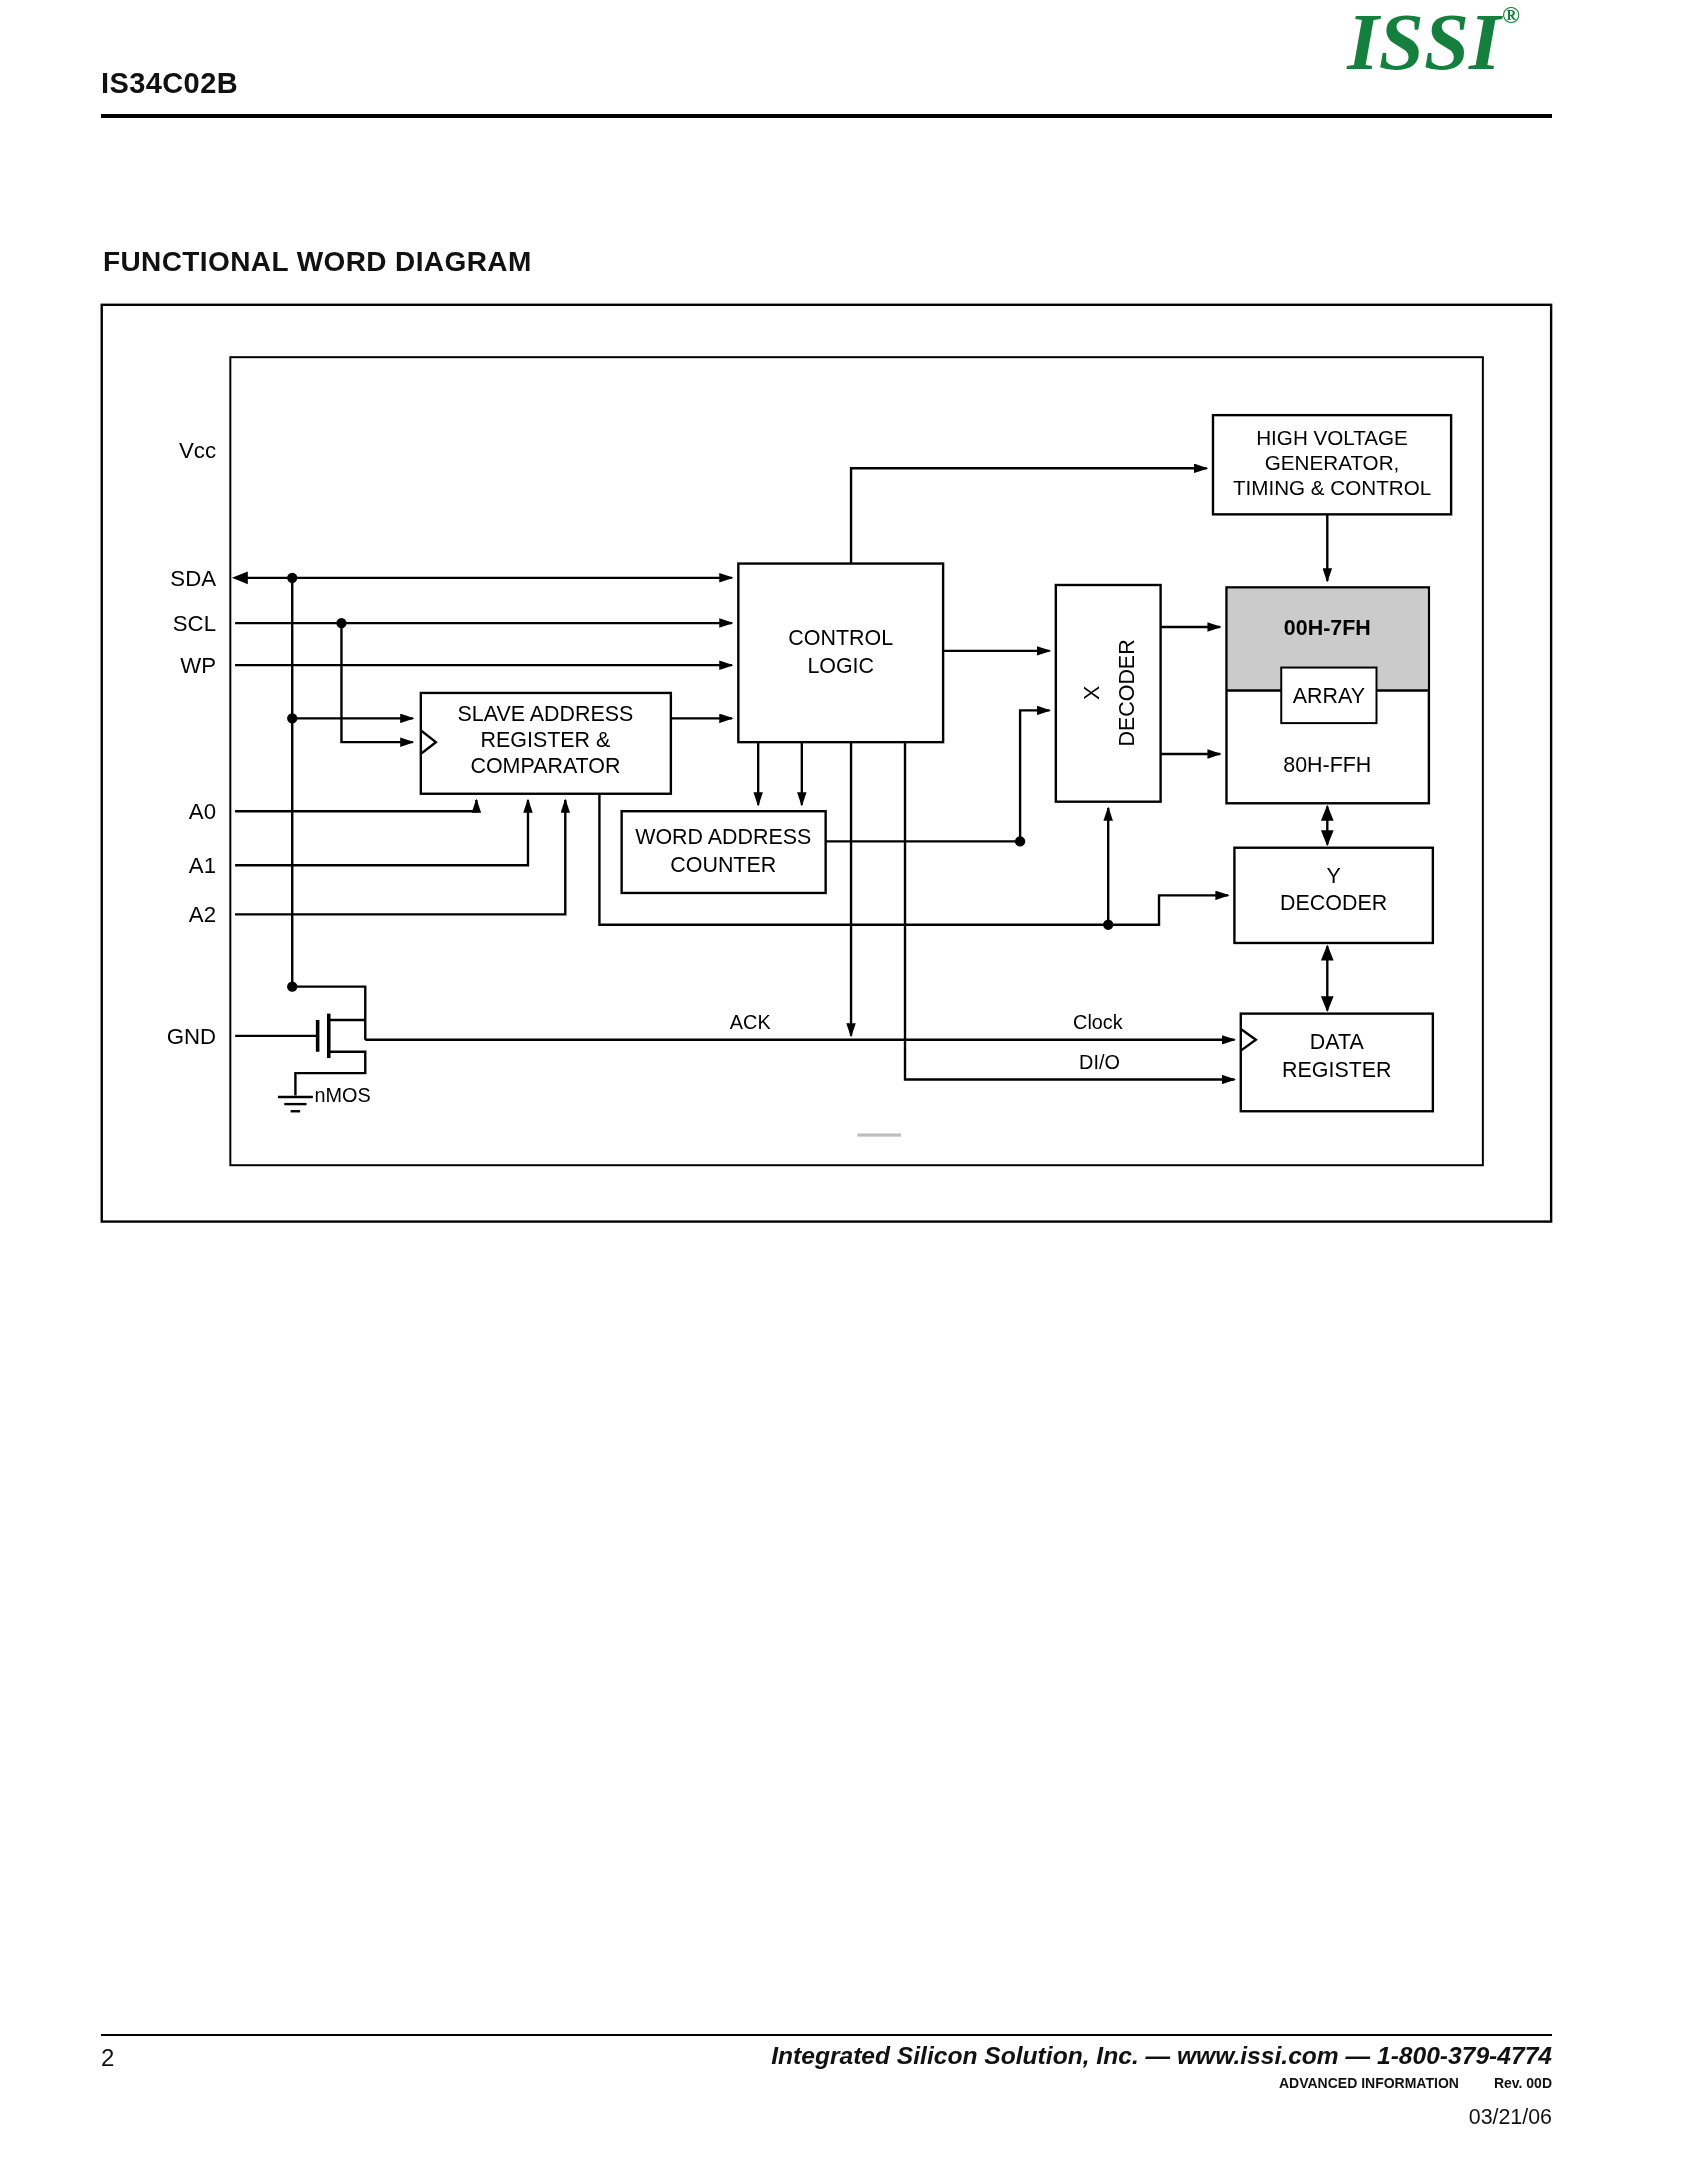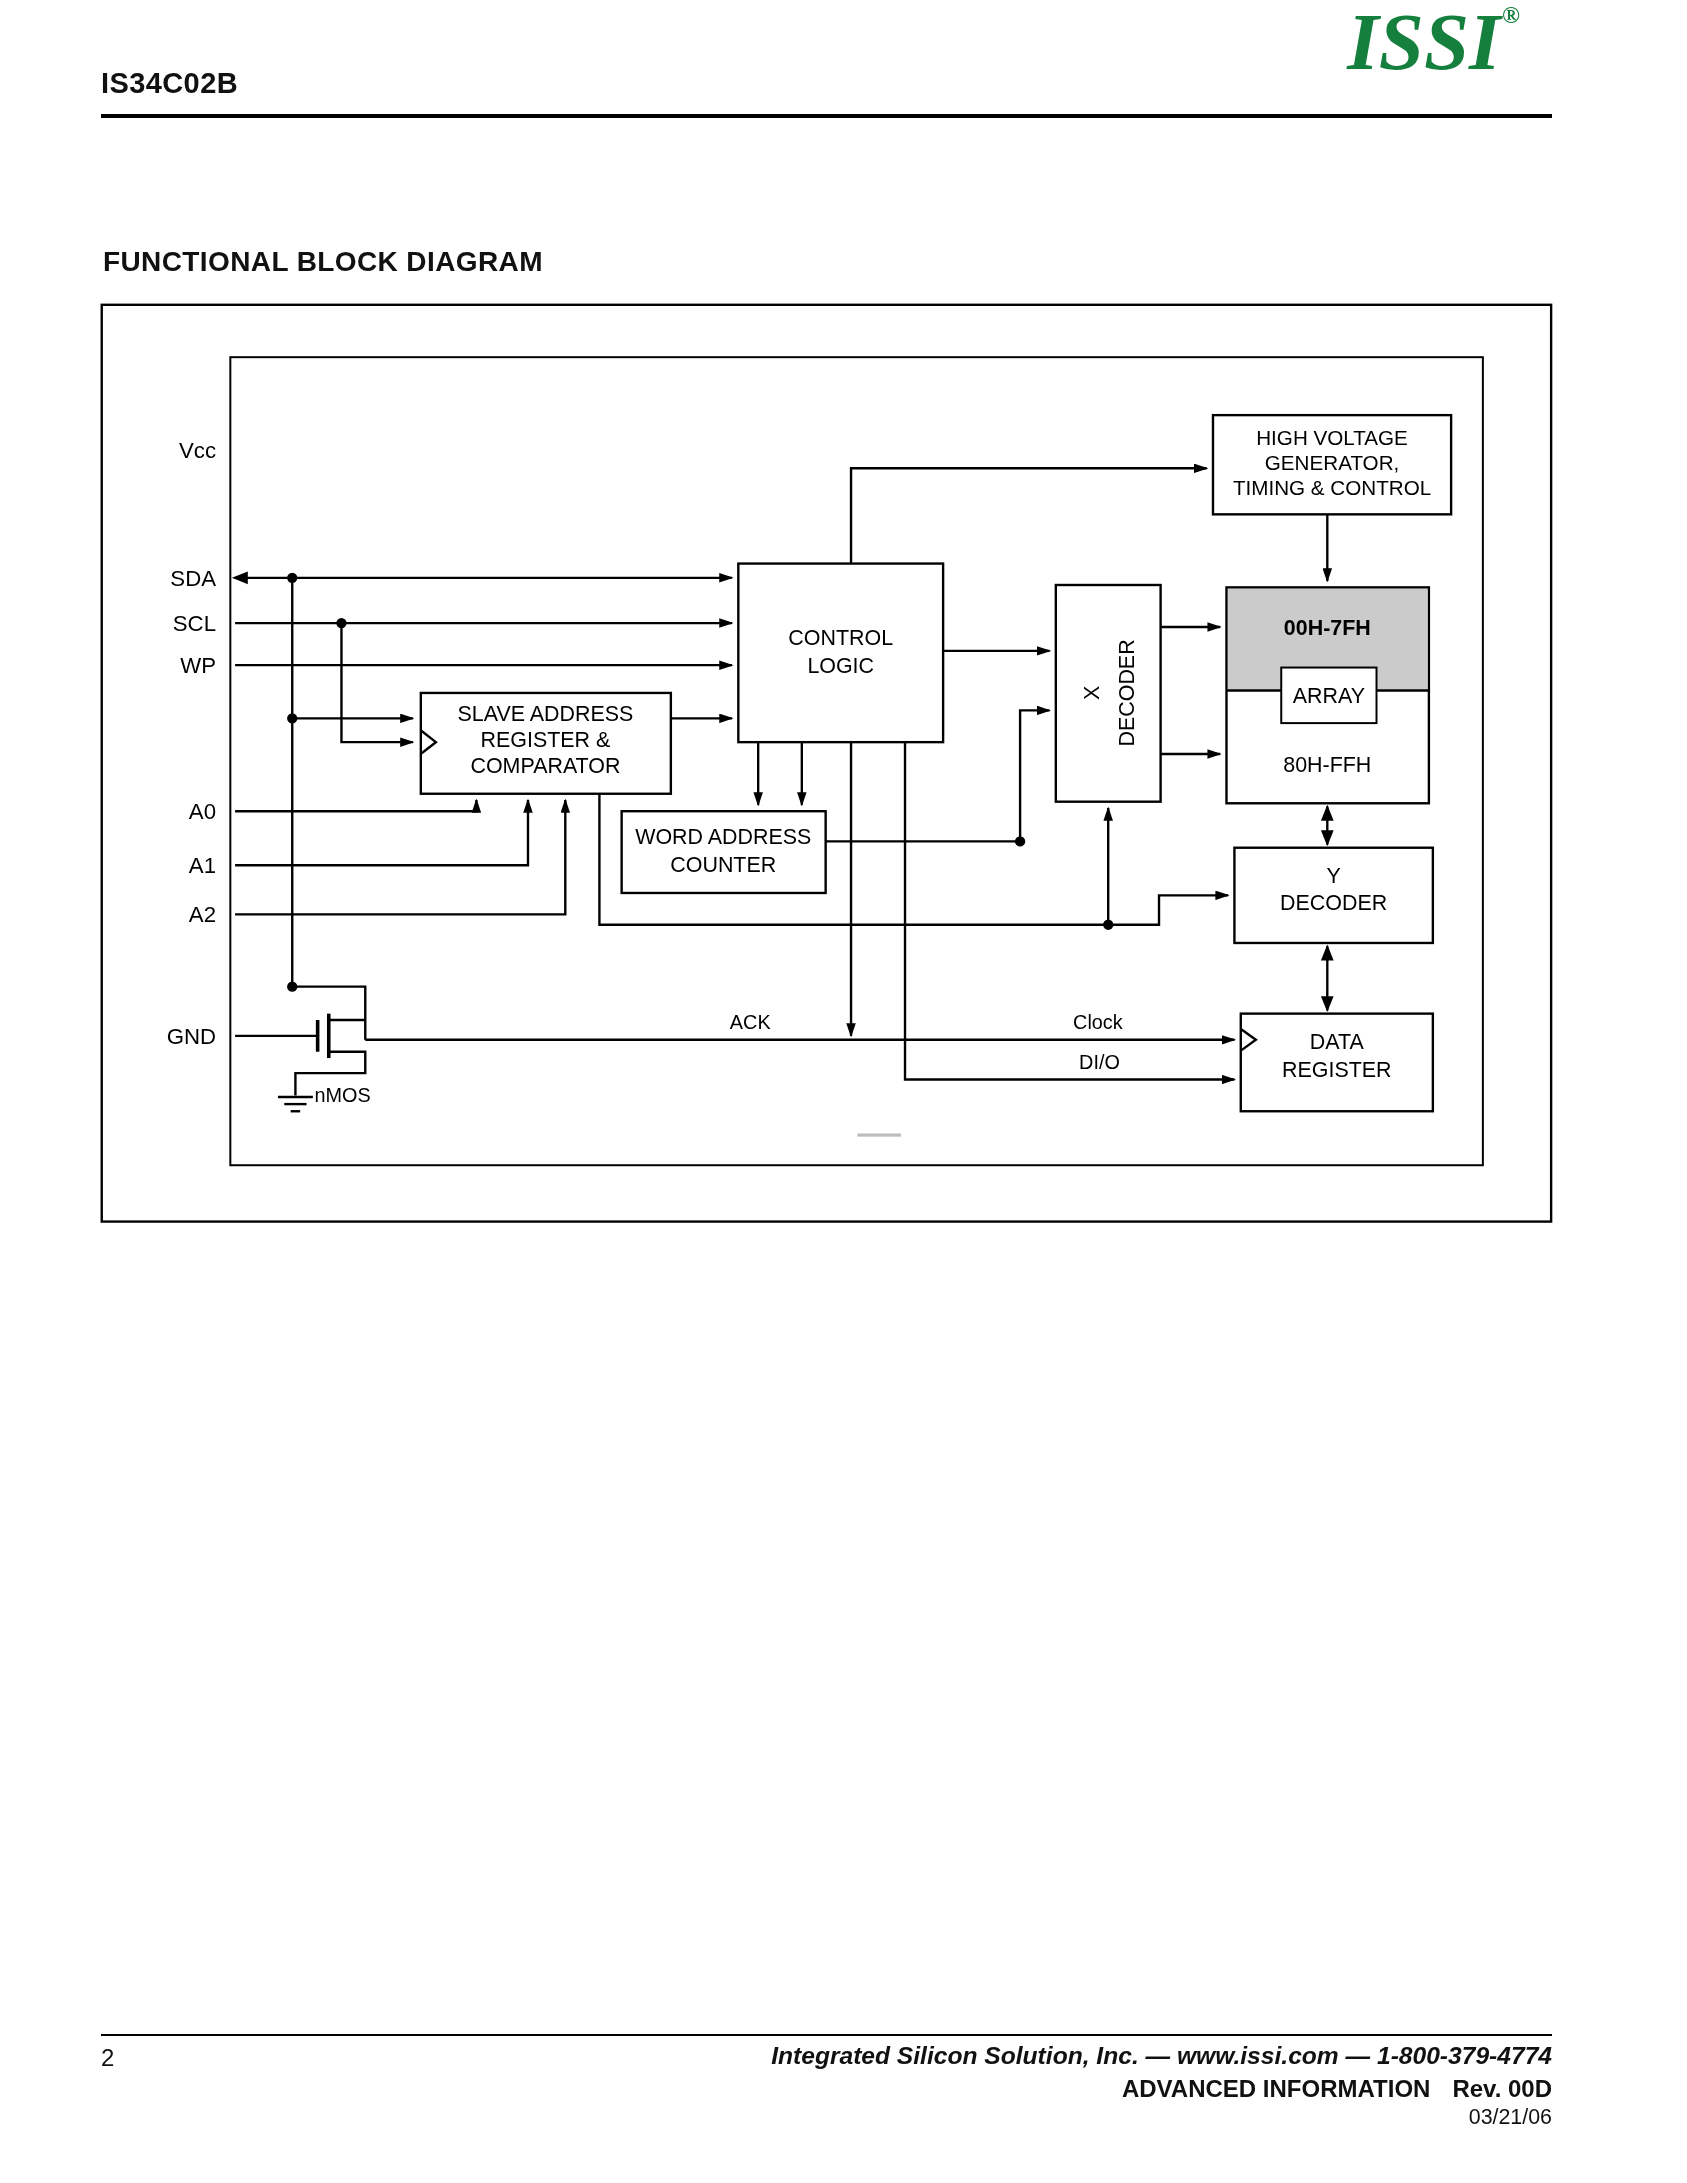--- a/index.html
+++ b/index.html
@@ -39,34 +39,34 @@
   .ah { fill:#000; stroke:none; }
 
   .footer-rule { position:absolute; left:101px; top:2034px; width:1451px; height:1.6px; background:#000; }
   .page-number { position:absolute; left:101px; top:2044px; font-size:24px; }
   .company-line {
     position:absolute; right:135px; top:2042px;
     font-size:24.6px; font-weight:bold; font-style:italic;
   }
   .adv-row {
     position:absolute; right:135px; top:2075px;
-    font-size:24px; font-weight:bold; display:flex; gap:22px;
+    font-size:14px; font-weight:bold; display:flex; gap:35px;
   }
   .date-line { position:absolute; right:135px; top:2105px; font-size:21.4px;text-align:right; }
 </style>
 </head>
 <body>
 
 <div class="page">
 
   <div class="part-number">IS34C02B</div>
   <div class="logo"><span>ISSI</span><span class="reg">®</span></div>
   <div class="top-rule"></div>
 
-  <div class="diagram-title">FUNCTIONAL BLOCK DIAGRAM</div>
+  <div class="diagram-title">FUNCTIONAL WORD DIAGRAM</div>
 
   <svg class="diagram" width="1687" height="1270" viewBox="0 0 2125 1600">
     <defs>
       <marker id="ah" viewBox="0 0 18 12" markerWidth="18" markerHeight="12" refX="16" refY="6" orient="auto" markerUnits="userSpaceOnUse">
         <path d="M0,0 L18,6 L0,12 Z" fill="#000"></path>
       </marker>
     </defs>
 
     <rect class="box" x="128" y="384" width="1826" height="1155"></rect>
     <rect class="box thin" x="290" y="450" width="1578" height="1018"></rect>

